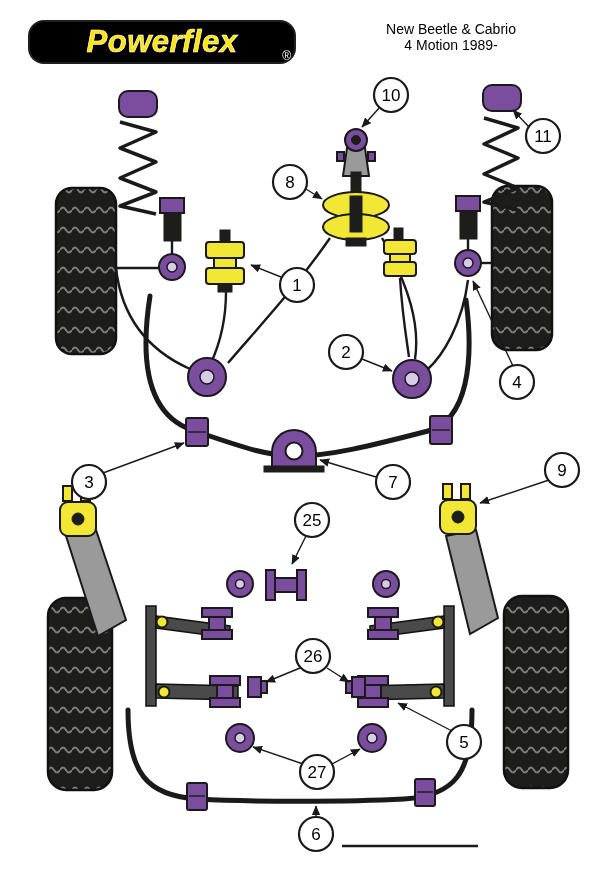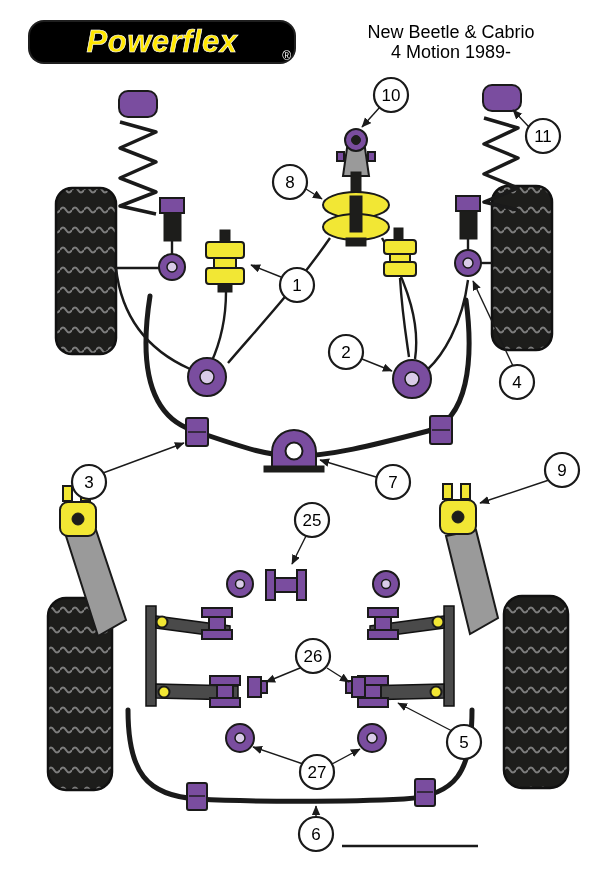--- a/index.html
+++ b/index.html
@@ -7,21 +7,21 @@
         font-family:"Liberation Sans",sans-serif;}
   
   .logo{position:absolute;left:28px;top:20px;width:268px;height:44px;
         background:var(--logo-bg,#000);border-radius:16px;
         display:flex;align-items:center;justify-content:center;
         box-shadow:inset 0 0 0 2px rgba(255,255,255,.12);}
   .logo-text{color:var(--logo-yellow,#ffe600);font-style:italic;font-weight:bold;
         font-size:31px;letter-spacing:.5px;-webkit-text-stroke:.6px #fff;}
   .logo-reg{position:absolute;right:5px;bottom:1px;color:#fff;font-size:12px;}
   .title{position:absolute;left:310px;top:22px;width:282px;text-align:center;
-        font-size:18px;font-weight:500;color:#000;line-height:1.12;}
+        font-size:14px;font-weight:500;color:#000;line-height:1.12;}
   
   svg.diagram{position:absolute;left:0;top:0;}
   .bush-p{fill:var(--bush-purple,#7a4d9f);stroke:#1a1a1a;stroke-width:2;}
   .bush-p-light{fill:#d9cbe8;stroke:#1a1a1a;stroke-width:1.5;}
   .bush-y{fill:var(--bush-yellow,#f2e734);stroke:#1a1a1a;stroke-width:2;}
   .metal{fill:#9a9a9a;stroke:#1a1a1a;stroke-width:2;}
   .metal-dark{fill:#4a4a4a;stroke:#111;stroke-width:1.5;}
   .darkpart{fill:#1d1d1b;stroke:#1d1d1b;stroke-width:1;}
   .outline{fill:none;stroke:#1a1a1a;stroke-width:2.4;}
   .thin{fill:none;stroke:#1a1a1a;stroke-width:1.4;}

